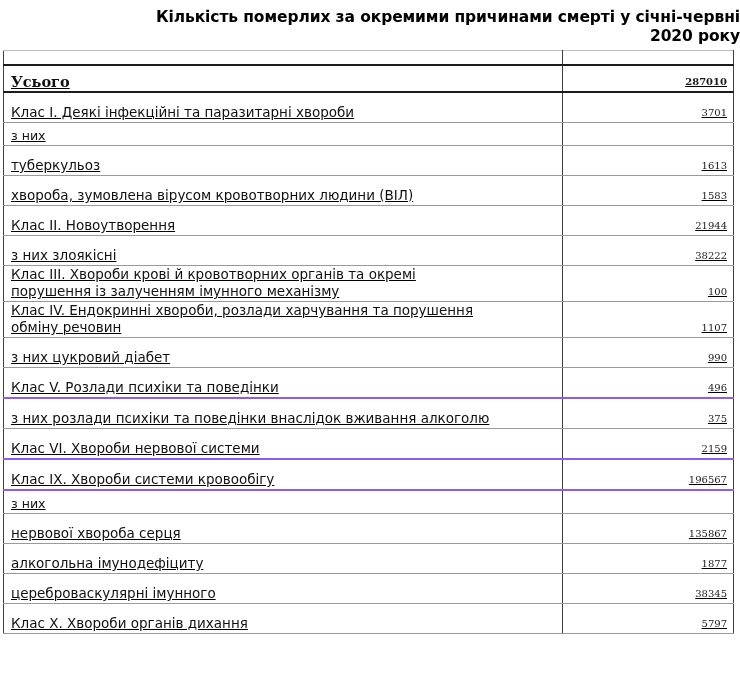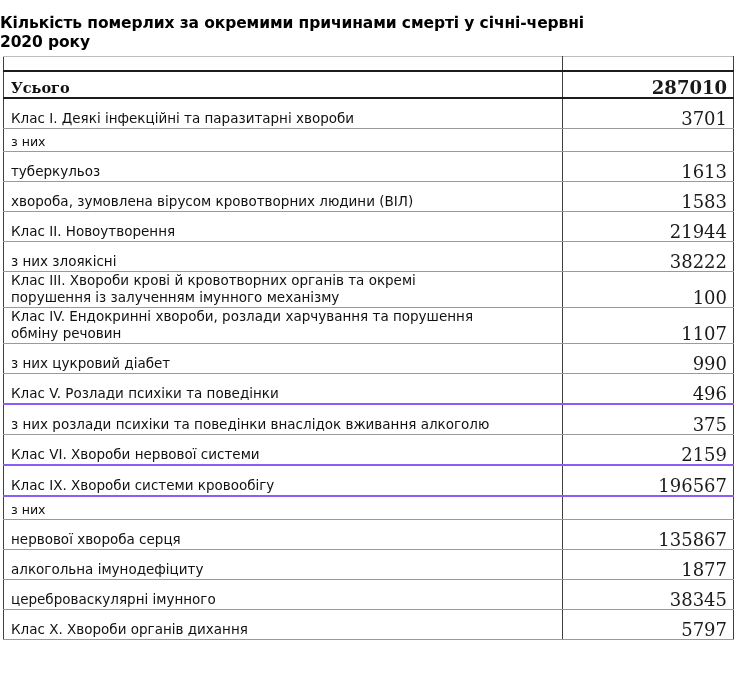--- a/index.html
+++ b/index.html
@@ -19,41 +19,42 @@
 
   .sheet {
     position: relative;
     width: 740px;
     height: 693px;
   }
 
   
   .title-block {
     width: 740px;
-    padding-top: 14px;
-    text-align: left;
+    padding-top: 8px;
+    text-align: right;
     font-family: "DejaVu Sans", "Liberation Sans", sans-serif;
     font-weight: bold;
     font-size: 15.5px;
     line-height: 19px;
     letter-spacing: -0.1px;
     color: #000000;
   }
   .title-line { display: block; white-space: nowrap; }
 
   
   .tbl-wrap {
     margin-top: 4px;
     padding-left: 3px;
   }
   table.data {
     border-collapse: collapse;
     table-layout: fixed;
     width: 730px;
     font-size: 13.5px;
+    text-decoration: underline;
   }
   table.data col.c-label { width: 559px; }
   table.data col.c-value { width: 171px; }
 
   table.data td {
     padding: 0;
     vertical-align: bottom;
     border-left: 1px solid #3f3f3f;
     border-right: 1px solid #3f3f3f;
     border-top: 1px solid #9a9a9a;
@@ -69,21 +70,21 @@
     font-size: 13.5px;
     line-height: 17px;
     color: #111111;
     white-space: pre-line;
     text-align: left;
   }
   .val {
     display: block;
     padding: 0 6px 1px 4px;
     font-family: "DejaVu Serif", "Liberation Serif", serif;
-    font-size: 18px;
+    font-size: 10px;
     line-height: 17px;
     color: #1a1a1a;
     text-align: right;
   }
 
   
   tr.r-head td { height: 13px; border-top: 1px solid #bdbdbd; border-bottom: 2px solid #1c1c1c; }
   tr.r-total td { height: 25px; border-bottom: 2px solid #1c1c1c; }
   tr.r-total .lbl {
     font-family: "DejaVu Serif", "Liberation Serif", serif;

